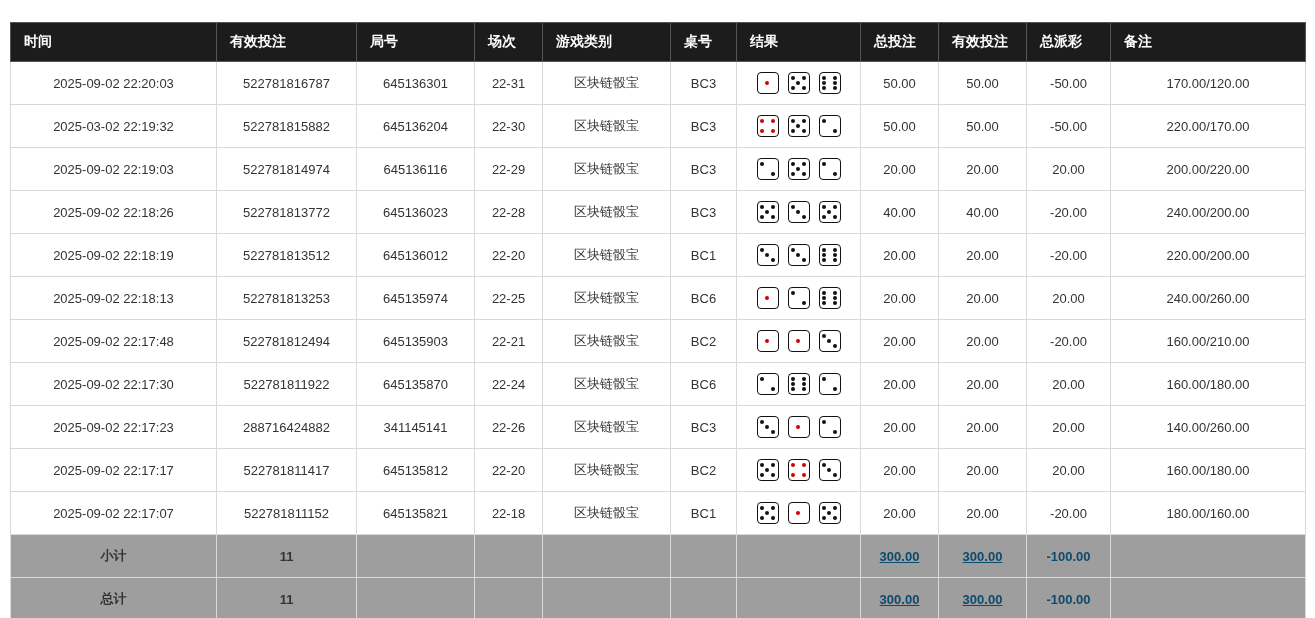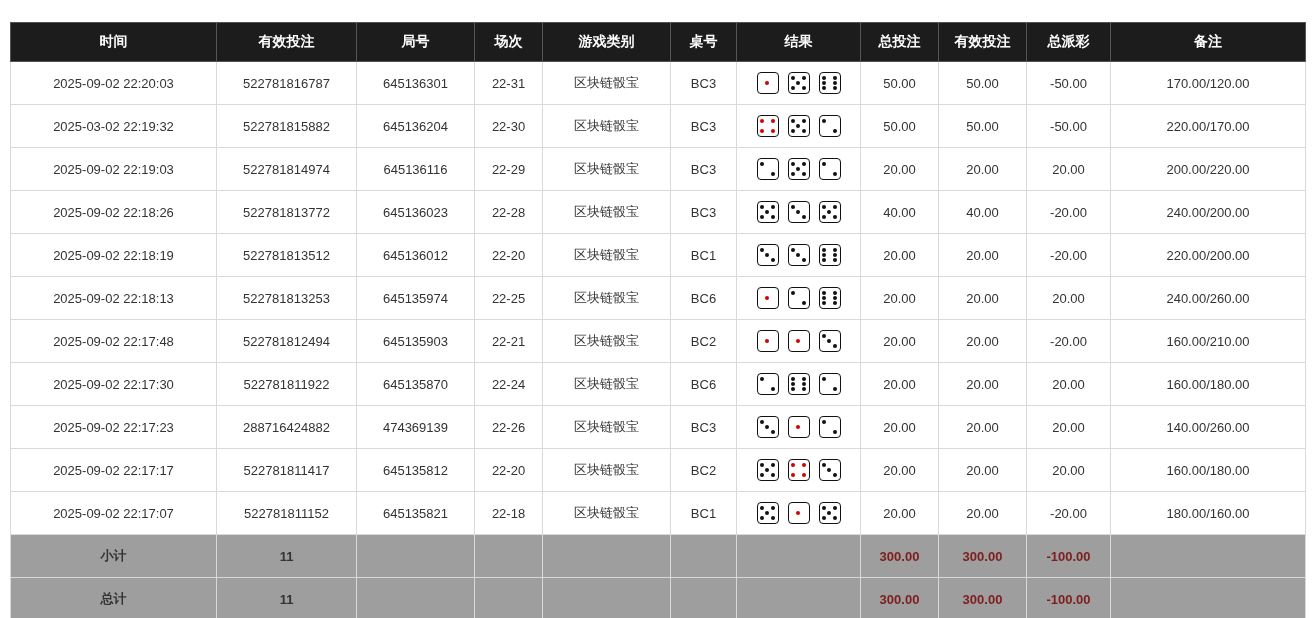--- a/index.html
+++ b/index.html
@@ -25,22 +25,22 @@
     table-layout: fixed;
     font-size: 13px;
   }
   table.bet-table thead th {
     background: #1c1c1c;
     color: #ffffff;
     font-weight: bold;
     font-size: 14px;
     height: 38px;
     border: 1px solid #555;
-    text-align: center;
-    padding: 0 2px;
+    text-align: left;
+    padding: 0 13px;
     white-space: nowrap;
   }
   table.bet-table tbody td {
     border: 1px solid #d9d9d9;
     height: 42px;
     text-align: center;
     padding: 0 4px;
     white-space: nowrap;
     font-size: 13px;
     color: #333;
@@ -50,22 +50,22 @@
     background: #9e9e9e !important;
     color: #ffffff;
     font-weight: bold;
     height: 38px;
     border: 1px solid #8d8d8d;
     margin-top: 20px;
   }
   .amt-blue { color: #0a3fd1; }
   .amt-red { color: #d30000; }
   .amt-plain { color: #333; }
-  tr.summary .amt-red { color: #7f1d1d; }
-  tr.summary .amt-plain { color: #7f1d1d; }
+  tr.summary .amt-red { color: #0c4a6e; }
+  tr.summary .amt-plain { color: #0c4a6e; text-decoration: underline; }
 
   
   .dice-cell {
     padding: 0 !important;
   }
   .dice-wrap {
     display: flex;
     justify-content: center;
     align-items: center;
     gap: 9px;
@@ -388,21 +388,21 @@
             </div>
           </td>
           <td class="amt-blue">20.00</td>
           <td class="amt-plain">20.00</td>
           <td class="amt-plain">20.00</td>
           <td>160.00/180.00</td>
         </tr>
         <tr>
           <td>2025-09-02 22:17:23</td>
           <td>288716424882</td>
-          <td>474369139</td>
+          <td>341145141</td>
           <td>22-26</td>
           <td>区块链骰宝</td>
           <td>BC3</td>
           <td class="dice-cell">
             <div class="dice-wrap">
               <span class="die">
                 <i class="p1"></i>
                 <i class="p4"></i>
                 <i class="p7"></i>
               </span>

